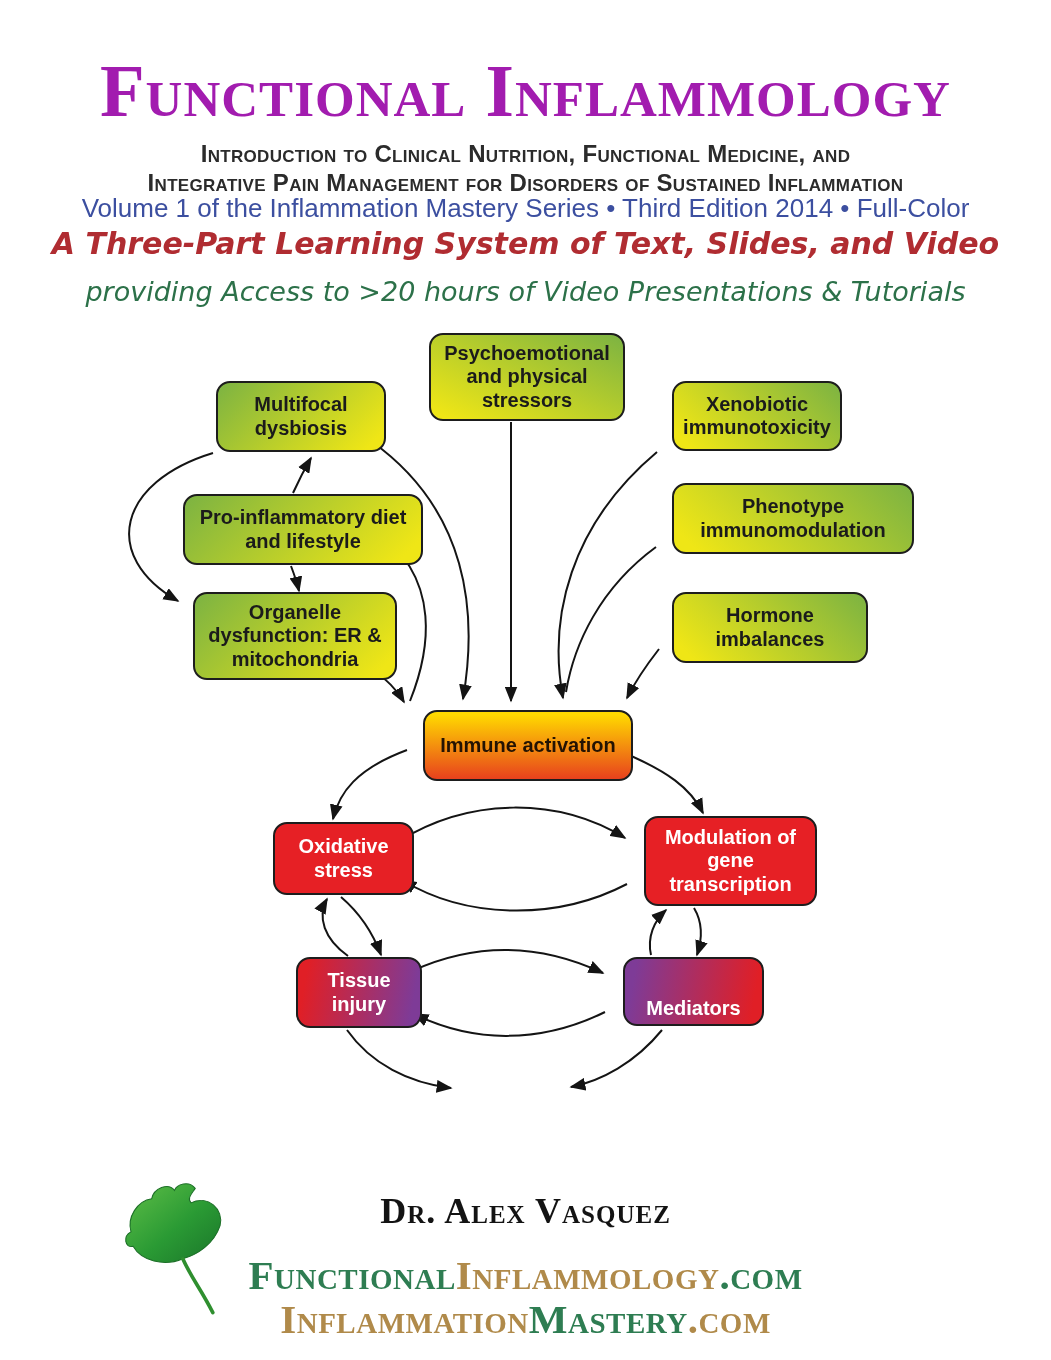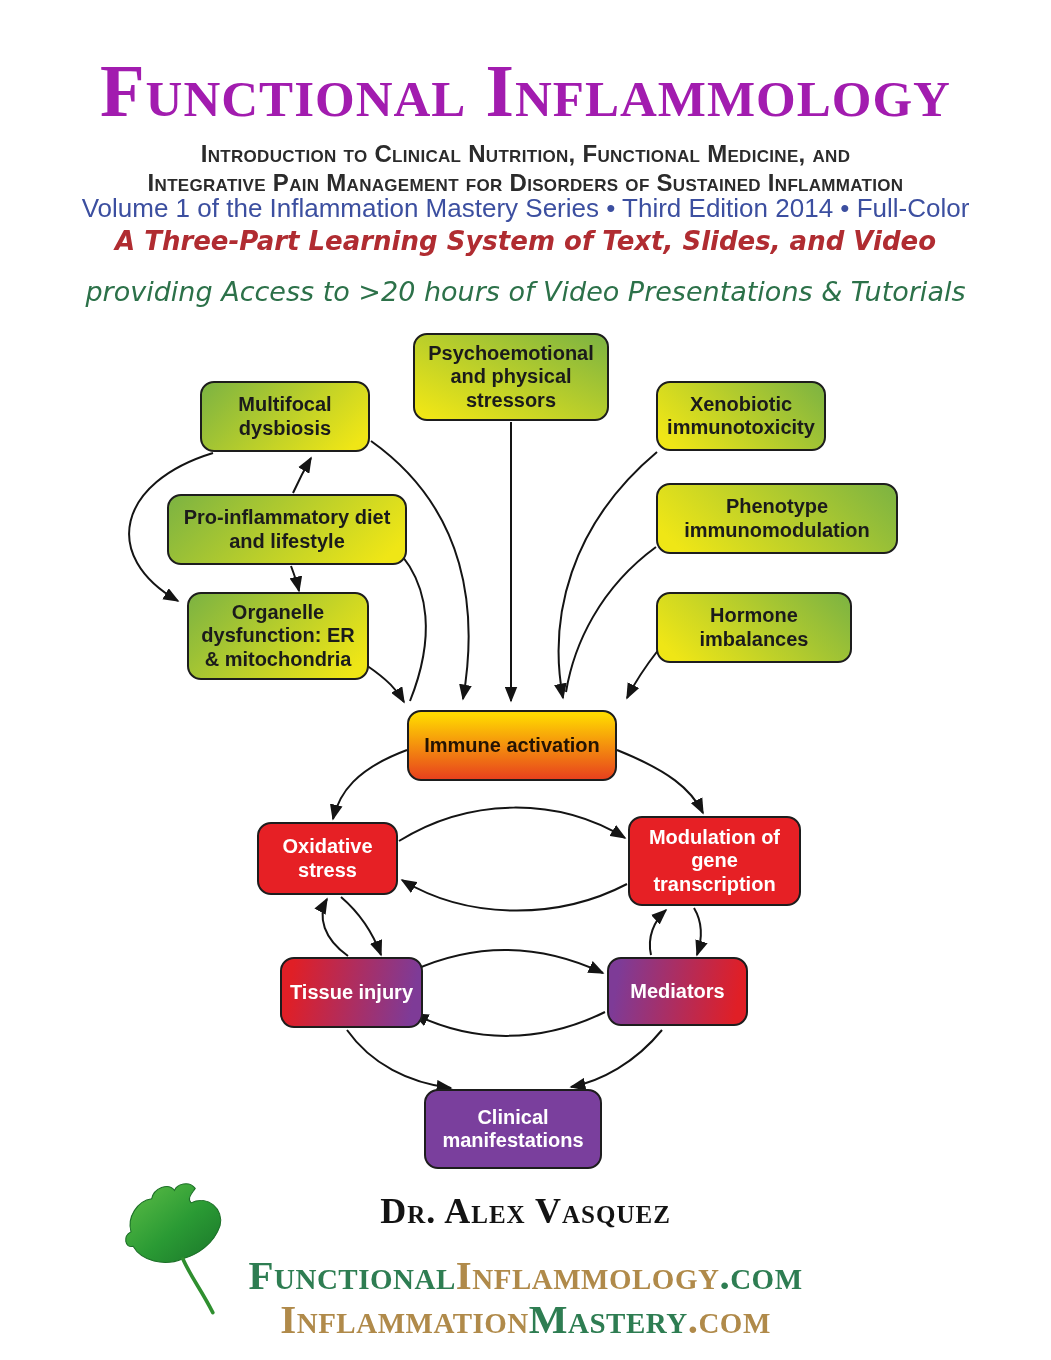--- a/index.html
+++ b/index.html
@@ -7,34 +7,34 @@
         font-family:"Liberation Sans",sans-serif;}
   .center-line{position:absolute;left:0;right:0;text-align:center;white-space:nowrap;}
 
   .title{top:50px;font-family:"Liberation Serif",serif;font-variant:small-caps;
          font-weight:700;font-size:73px;letter-spacing:1px;color:#a21caf;}
   .subtitle{font-family:"Liberation Sans",sans-serif;font-variant:small-caps;
             font-weight:700;font-size:24px;letter-spacing:.3px;color:#2b2b2b;}
   .sub1{top:140px;} .sub2{top:169px;}
   .edition{top:193px;font-size:26px;font-weight:400;color:#3c4fa0;}
   .tag-red{top:226px;font-family:"DejaVu Sans",sans-serif;font-style:italic;
-           font-weight:700;font-size:26px;color:#b02c31;}
+           font-weight:700;font-size:30px;color:#b02c31;}
   .tag-green{top:276px;font-family:"DejaVu Sans",sans-serif;font-style:italic;
              font-weight:400;font-size:27px;color:#2c7149;}
 
   .node{position:absolute;border:2px solid #1d1d1d;border-radius:14px;box-sizing:border-box;
         display:flex;align-items:center;justify-content:center;text-align:center;
-        font-weight:700;font-size:20px;line-height:1.16;padding:4px 8px;}
+        font-weight:700;font-size:20px;line-height:1.16;padding:4px 8px;margin-left:16px;}
   .node.green{color:#1b1b1b;background:linear-gradient(135deg,#7cb342 0%,#efe616 92%);}
   .node.green-r{color:#1b1b1b;background:linear-gradient(225deg,#7cb342 0%,#efe616 92%);}
   .node.green-t{color:#1b1b1b;background:linear-gradient(205deg,#7cb342 0%,#efe616 95%);}
   .node.immune{color:#241303;background:linear-gradient(180deg,#ffd900 4%,#e8411d 100%);}
   .node.red{color:#ffffff;background:#e62025;}
   .node.tissue{color:#ffffff;background:linear-gradient(100deg,#e01f26 8%,#7e3b97 92%);}
-  .node.mediators{color:#ffffff;background:linear-gradient(100deg,#7e3b97 8%,#e01f26 92%);}
+  .node.mediators{color:#ffffff;background:linear-gradient(100deg,#7e3b97 8%,#e01f26 92%);align-items:flex-end;}
   .node.purple{color:#ffffff;background:#7a3f9d;}
 
   svg.arrows{position:absolute;left:0;top:0;}
   svg.arrows path.edge{fill:none;stroke:#141414;stroke-width:2;}
 
   .author{top:1190px;font-family:"Liberation Serif",serif;font-variant:small-caps;
           font-weight:700;font-size:36px;letter-spacing:1px;color:#131313;}
   .domain{font-family:"Liberation Serif",serif;font-variant:small-caps;
           font-weight:700;font-size:41px;letter-spacing:.5px;}
   .dom1{top:1251px;} .dom2:{}
@@ -92,43 +92,40 @@
   </div>
   <div class="node green-r" style="left:656px;top:381px;width:170px;height:70px;">
     <span>Xenobiotic immunotoxicity</span>
   </div>
   <div class="node green" style="left:167px;top:494px;width:240px;height:71px;">
     <span>Pro-inflammatory diet and lifestyle</span>
   </div>
   <div class="node green-r" style="left:656px;top:483px;width:242px;height:71px;">
     <span>Phenotype immunomodulation</span>
   </div>
-  <div class="node green" style="left:187px;top:592px;width:182px;height:88px;">
+  <div class="node green" style="left:177px;top:592px;width:204px;height:88px;">
     <span>Organelle dysfunction: ER &amp; mitochondria</span>
   </div>
   <div class="node green-r" style="left:656px;top:592px;width:196px;height:71px;">
     <span>Hormone imbalances</span>
   </div>
   <div class="node immune" style="left:407px;top:710px;width:210px;height:71px;">
     <span>Immune activation</span>
   </div>
   <div class="node red" style="left:257px;top:822px;width:141px;height:73px;">
     <span>Oxidative stress</span>
   </div>
   <div class="node red" style="left:628px;top:816px;width:173px;height:90px;">
     <span>Modulation of gene transcription</span>
   </div>
-  <div class="node tissue" style="left:280px;top:957px;width:143px;height:71px;">
+  <div class="node tissue" style="left:280px;top:957px;width:126px;height:71px;">
     <span>Tissue injury</span>
   </div>
   <div class="node mediators" style="left:607px;top:957px;width:141px;height:69px;">
     <span>Mediators</span>
-  </div>
-  <div class="node purple" style="left:424px;top:1089px;width:178px;height:80px;">
-    <span>Clinical manifestations</span>
   </div>
 
   <svg class="leaf" width="105" height="145" viewBox="0 0 100 140">
     <defs>
       <linearGradient id="leafg" x1="0" y1="0" x2="1" y2="1">
         <stop offset="0" stop-color="#5fbf47"></stop>
         <stop offset="0.55" stop-color="#2a9a34"></stop>
         <stop offset="1" stop-color="#1a752a"></stop>
       </linearGradient>
     </defs>

